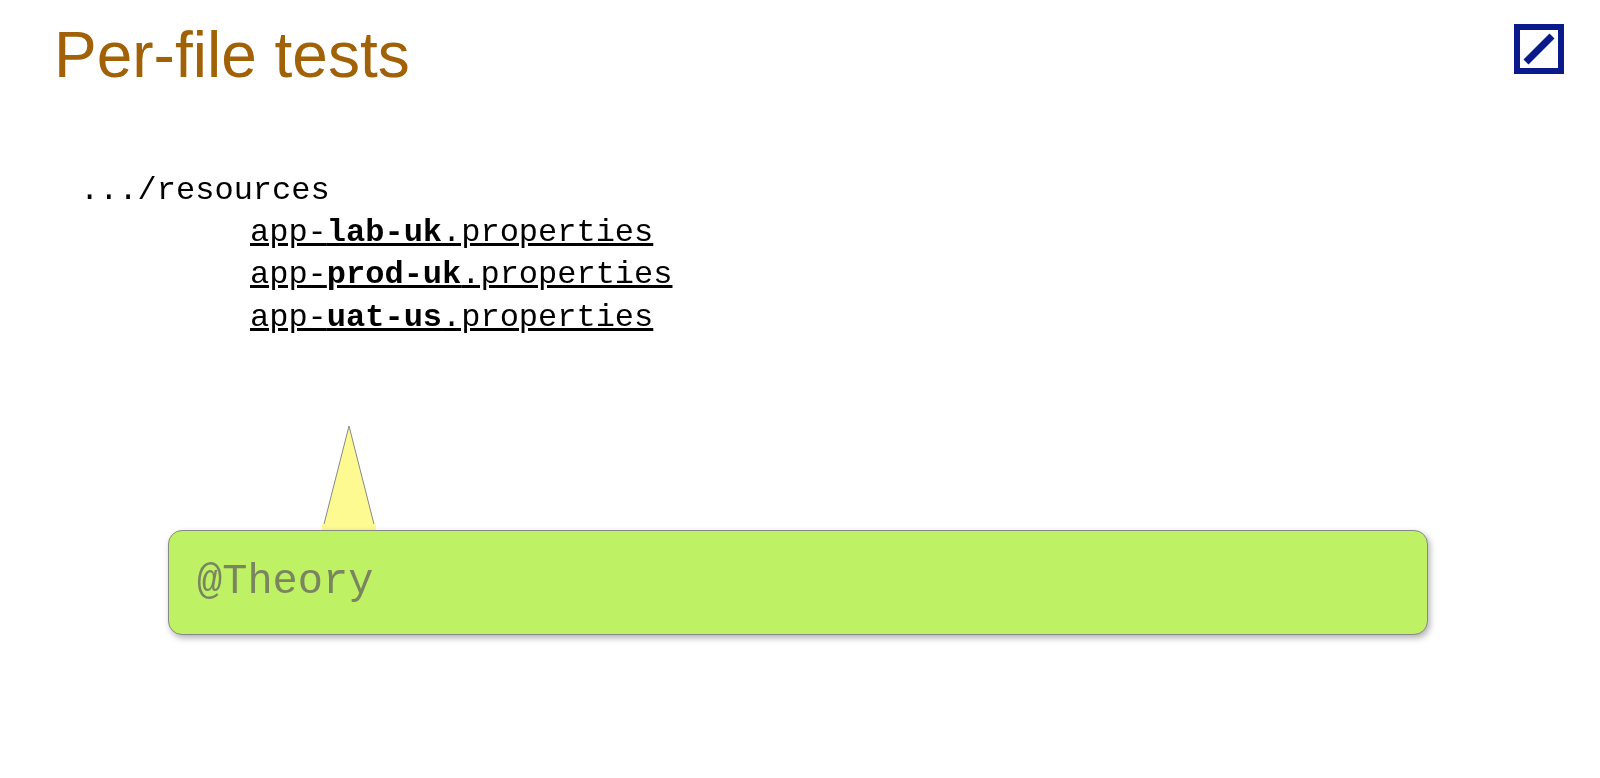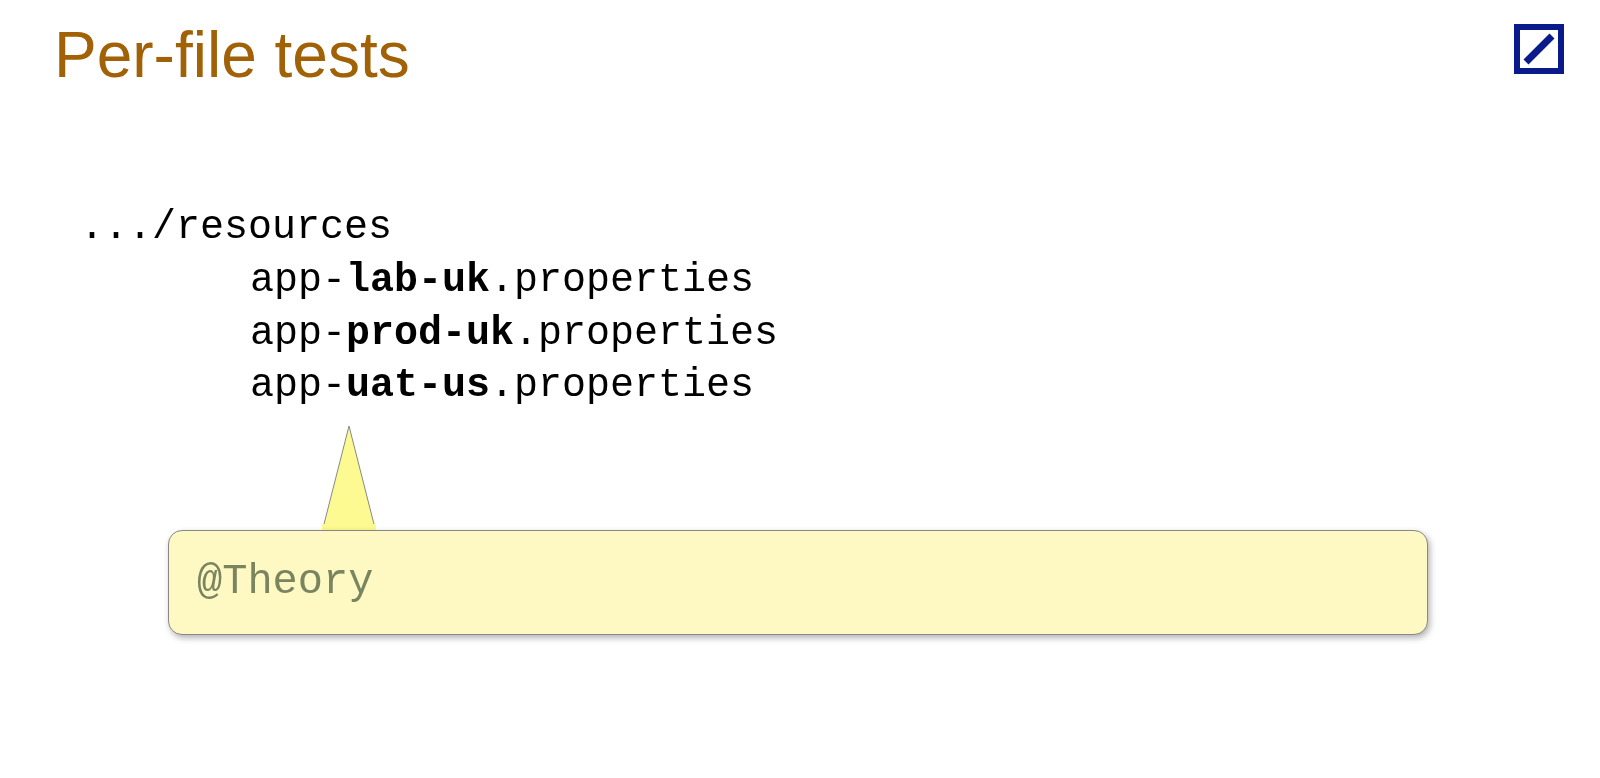--- a/index.html
+++ b/index.html
@@ -27,43 +27,43 @@
       top: 24px;
       right: 36px;
       width: 50px;
       height: 50px;
     }
     .tree {
       position: absolute;
       top: 170px;
       left: 80px;
       font-family: "Courier New", Courier, monospace;
-      font-size: 40px;
+      font-size: 32px;
       color: #000000;
       line-height: 1.32;
-      margin-top: 32px;
     }
     .tree-root {
       white-space: pre;
     }
     .tree-item {
       white-space: pre;
       padding-left: 170px;
+      text-decoration: underline;
     }
     .bold {
       font-weight: bold;
     }
     .callout-wrapper {
       position: absolute;
       top: 530px;
       left: 168px;
     }
     .callout-box {
       width: 1260px;
-      background: #fef9c3;
+      background: #bef264;
       border: 1px solid #888888;
       border-radius: 14px;
       padding: 24px 28px;
       box-shadow: 2px 3px 6px rgba(0,0,0,0.3);
       font-family: "Lucida Sans Typewriter", "Courier New", monospace;
       font-size: 42px;
       line-height: 1.32;
       position: relative;
     }
     .callout-pointer {

